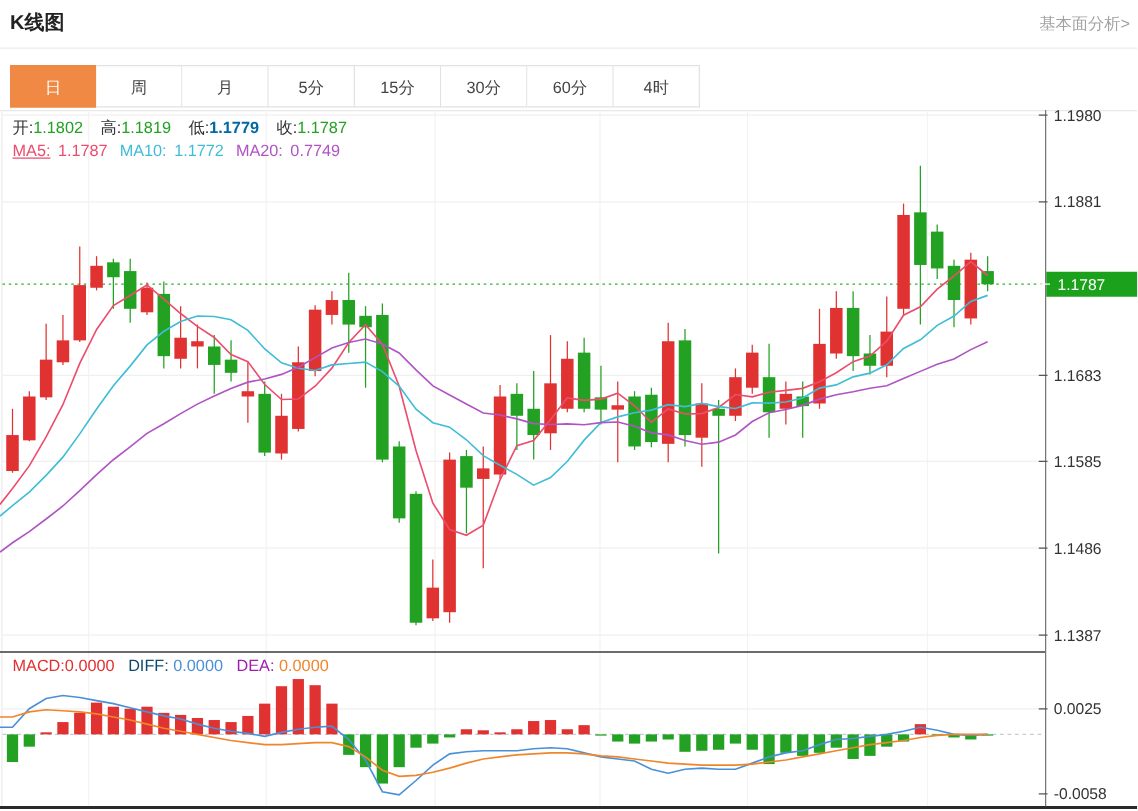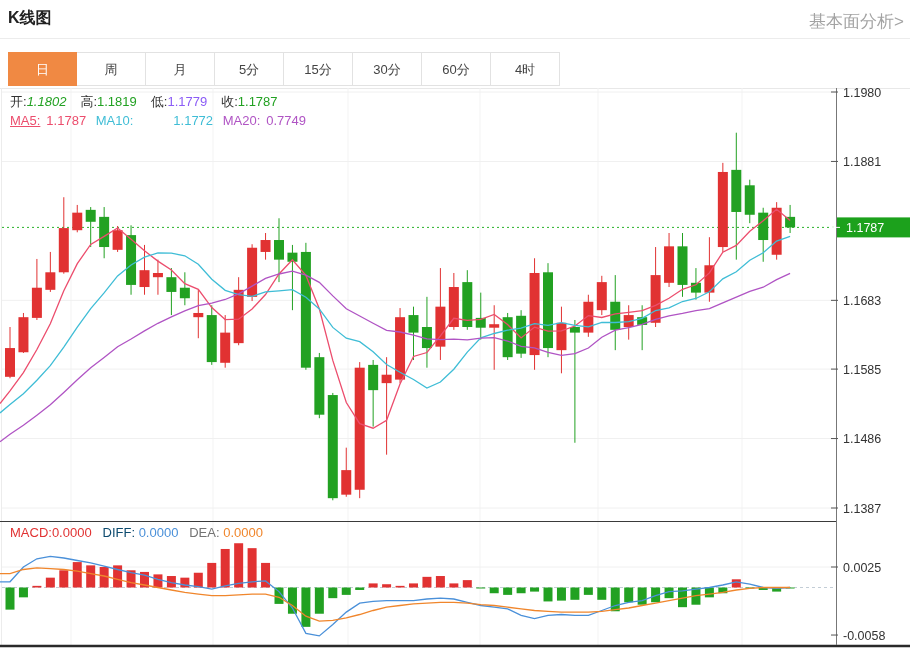--- a/index.html
+++ b/index.html
@@ -1,18 +1,18 @@
 <!DOCTYPE html>
 <html><head>
 <meta charset="utf-8">
 <style>
   html,body{margin:0;padding:0;background:#fff;font-family:"Liberation Sans","DejaVu Sans",sans-serif;}
   #app{position:relative;width:910px;height:649px;background:#fff;overflow:hidden;}
   .page-title{position:absolute;left:8px;top:8px;font-size:16px;font-weight:bold;color:#222;}
-  .analysis-link{position:absolute;right:6px;top:10px;font-size:17px;color:#a3a3a3;text-decoration:none;cursor:pointer;}
+  .analysis-link{position:absolute;right:6px;top:10px;font-size:13px;color:#a3a3a3;text-decoration:none;cursor:pointer;}
   .title-divider{position:absolute;left:0;top:38px;width:910px;height:1px;background:#ececec;}
   .tabs{position:absolute;left:8px;top:52px;display:flex;}
   .tab{width:69px;height:34px;line-height:34px;text-align:center;font-size:13px;color:#444;
        background:#fff;border:1px solid #e2e2e2;border-left:none;cursor:pointer;box-sizing:border-box;}
   .tab:first-child{border-left:1px solid #e2e2e2;}
   .tab.active{background:#f08943;border-color:#f08943;color:#fff;}
   .infobar{position:absolute;left:10px;top:93px;font-size:13px;color:#333;white-space:nowrap;}
   .infobar .v{margin-right:14px;}
   .mabar{position:absolute;left:10px;top:113px;font-size:13px;white-space:nowrap;}
   .mabar span{margin-right:6px;}
@@ -267,28 +267,28 @@
         <line x1="831" y1="508" x2="838" y2="508" stroke="#555" stroke-width="1"></line>
         <text x="843" y="512.5" font-size="12.5" fill="#333">1.1387</text>
         <line x1="831" y1="567.0081967213115" x2="838" y2="567.0081967213115" stroke="#555" stroke-width="1"></line>
         <text x="843" y="571.5081967213115" font-size="12.5" fill="#333">0.0025</text>
         <line x1="831" y1="635.0409836065573" x2="838" y2="635.0409836065573" stroke="#555" stroke-width="1"></line>
         <text x="843" y="639.5409836065573" font-size="12.5" fill="#333">-0.0058</text>
       </g>
     </svg>
 
   <div class="infobar">
-    <span>开:</span><span class="v" style="color: rgb(34, 161, 34); font-style: italic;">1.1802</span><span>高:</span><span class="v" style="color: rgb(34, 161, 34);">1.1819</span><span>低:</span><span class="v" style="color: #8b5cf6;">1.1779</span><span>收:</span><span class="v" style="color: rgb(34, 161, 34);">1.1787</span>
+    <span>开:</span><span class="v" style="color: rgb(34, 161, 34);">1.1802</span><span>高:</span><span class="v" style="color: rgb(34, 161, 34);">1.1819</span><span>低:</span><span class="v" style="color: #0369a1; font-weight: bold;">1.1779</span><span>收:</span><span class="v" style="color: rgb(34, 161, 34);">1.1787</span>
   </div>
 
   <div class="mabar">
     <span id="ma5l" style="color: rgb(236, 77, 109); text-decoration: underline;">MA5:</span><span id="ma5v" style="color: rgb(236, 77, 109);">1.1787</span>
-    <span id="ma10l" style="color: rgb(63, 189, 214);">MA10:</span><span id="ma10v" style="color: rgb(63, 189, 214); margin-left: 34px;">1.1772</span>
+    <span id="ma10l" style="color: rgb(63, 189, 214);">MA10:</span><span id="ma10v" style="color: rgb(63, 189, 214);">1.1772</span>
     <span id="ma20l" style="color: rgb(176, 84, 196);">MA20:</span><span id="ma20v" style="color: rgb(176, 84, 196);">0.7749</span>
   </div>
 
   <div class="macdbar">
     <span id="macdl" style="color: rgb(225, 50, 50);">MACD:</span><span id="macdv" style="color: rgb(225, 50, 50);">0.0000</span>&nbsp;&nbsp;
     <span id="diffl" style="color: #0c4a6e;">DIFF:</span> <span id="diffv" style="color: rgb(74, 144, 217);">0.0000</span>&nbsp;&nbsp;
-    <span id="deal" style="color: #737373;">DEA:</span> <span id="deav" style="color: rgb(240, 134, 44);">0.0000</span>
+    <span id="deal" style="color: #a21caf;">DEA:</span> <span id="deav" style="color: rgb(240, 134, 44);">0.0000</span>
   </div>
 
 </div>
 
 </body></html>

